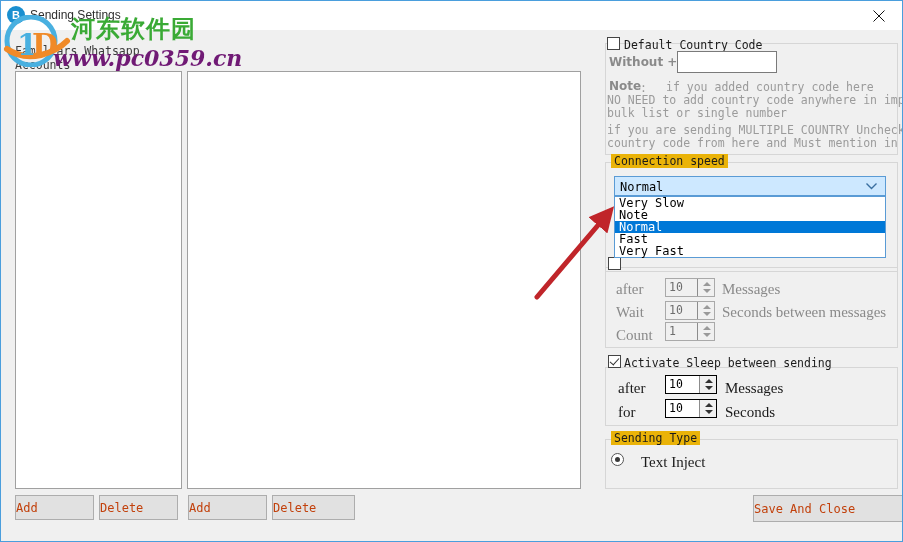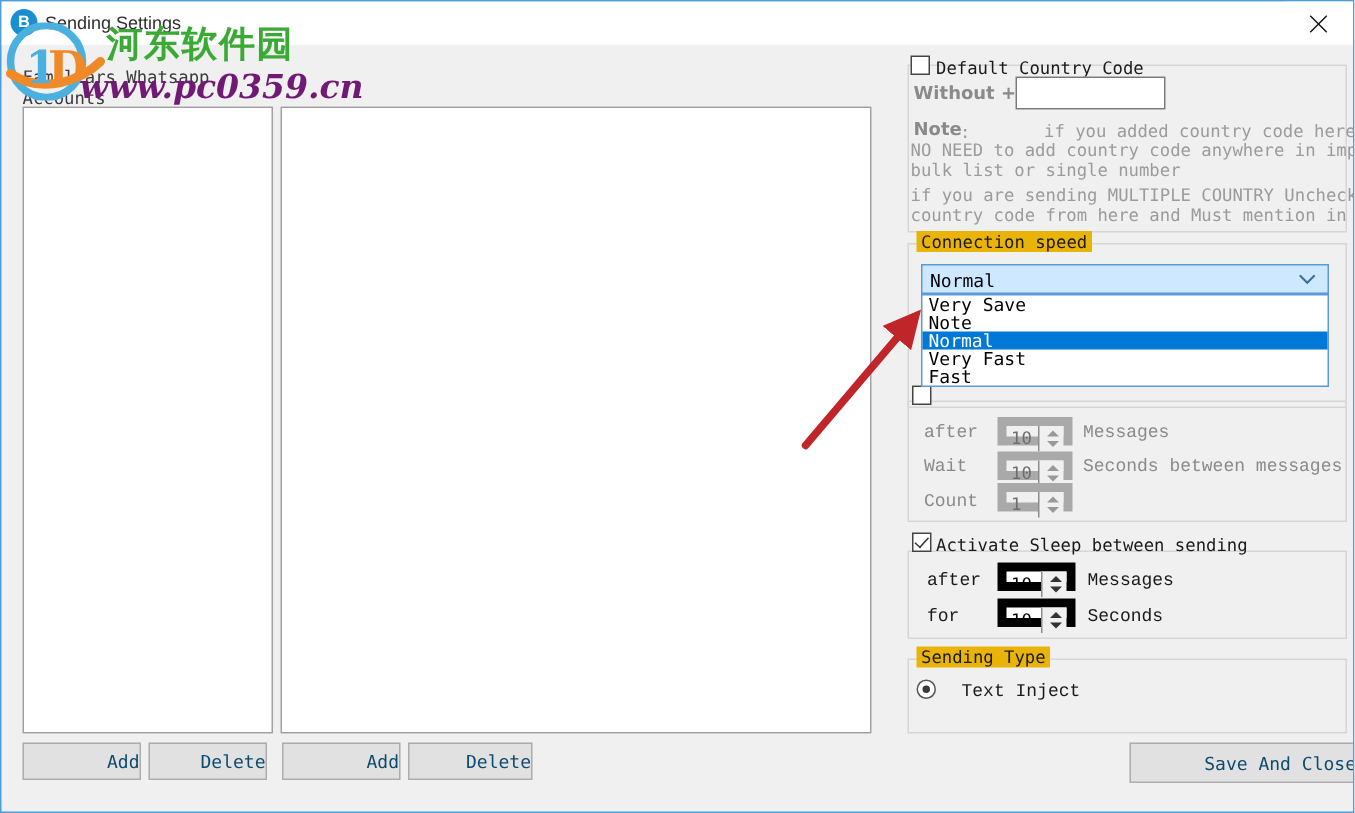--- a/index.html
+++ b/index.html
@@ -104,22 +104,22 @@
     background: #ffffff;
     border: 1px solid #a0a0a0;
   }
   
   .btn {
     position: absolute;
     background: #e1e1e1;
     border: 1px solid #adadad;
     font-family: "DejaVu Sans Mono", "Liberation Mono", monospace;
     font-size: 12px;
-    color: #0c4a6e;
-    text-align: right;
+    color: #c2410c;
+    text-align: left;
     line-height: 24px;
     cursor: default;
   }
   
   .group {
     position: absolute;
     border: 1px solid #d6d6d6;
     background: transparent;
   }
   .group-title {
@@ -158,21 +158,21 @@
   
   .tbox {
     position: absolute;
     background: #ffffff;
     border: 1px solid #7a7a7a;
   }
   
   .nud {
     position: absolute;
     height: 19px;
-    border: 6px solid #000000;
+    border: 1px solid #000000;
     background: #fff;
   }
   .nud.disabled { background: #f0f0f0; border-color: #a9a9a9; }
   .nud .val {
     position: absolute;
     left: 3px; top: 1px;
     font-family: "DejaVu Sans Mono", "Liberation Mono", monospace;
     font-size: 11.5px;
     color: #000;
   }
@@ -189,22 +189,22 @@
     width: 0; height: 0;
     border-left: 4px solid transparent;
     border-right: 4px solid transparent;
   }
   .nud .spin .up { top: 3px; border-bottom: 4px solid #333; }
   .nud .spin .dn { top: 10px; border-top: 4px solid #333; }
   .nud.disabled .spin .up { border-bottom-color: #999; }
   .nud.disabled .spin .dn { border-top-color: #999; }
   .fld-label {
     position: absolute;
-    font-family: Liberation Mono, monospace;
-    font-size: 12px;
+    font-family: Liberation Serif, serif;
+    font-size: 15px;
     color: #1a1a1a;
     white-space: nowrap;
   }
   .fld-label.disabled { color: #8a8a8a; }
   
   .note-line {
     position: absolute;
     font-family: "DejaVu Sans Mono", "Liberation Mono", monospace;
     font-size: 11.5px;
     color: #9b9b9b;
@@ -316,42 +316,42 @@
 
   <div class="group" style="left:604px; top:42px; width:293px; height:112px;"></div>
   <div class="cbox" style="left:606px; top:36px;"></div>
   <div class="cbox-label" style="left:623px; top:37px;">Default Country Code</div>
 
   <div class="note-bold" style="left:608px; top:54px;">Without +</div>
   <div class="tbox" style="left:676px; top:50px; width:100px; height:22px;"></div>
 
   <div class="note-bold" style="left:608px; top:78px;">Note</div>
   <div class="note-line" style="left:639px; top:80px;">:</div>
-  <div class="note-line" style="left:695px; top:79px;">if you added country code here</div>
+  <div class="note-line" style="left:665px; top:79px;">if you added country code here</div>
   <div class="note-line" style="left:606px; top:92px;">NO NEED to add country code anywhere in importing</div>
   <div class="note-line" style="left:606px; top:105px;"> bulk list or single number</div>
   <div class="note-line" style="left:606px; top:122px;">if you are sending MULTIPLE COUNTRY Uncheck</div>
   <div class="note-line" style="left:606px; top:135px;">country code from here and Must mention in your im</div>
 
   <div class="group" style="left:604px; top:161px; width:293px; height:110px;"></div>
   <div class="group-title" style="left:610px; top:153px;">Connection speed</div>
 
   <div id="combo" style="left:613px; top:175px; width:272px; height:20px;">
     <div id="combo-text">Normal</div>
     <svg id="combo-arrow" width="11" height="7" viewBox="0 0 11 7">
       <path d="M0.5 0.5 L5.5 5.5 L10.5 0.5" fill="none" stroke="#3a6fa0" stroke-width="1.4"></path>
     </svg>
   </div>
 
   <div id="combo-list" style="left:613px; top:195px; width:272px;">
-    <div class="combo-item">Very Save</div>
+    <div class="combo-item">Very Slow</div>
     <div class="combo-item">Note</div>
     <div class="combo-item sel">Normal</div>
+    <div class="combo-item">Fast</div>
     <div class="combo-item">Very Fast</div>
-    <div class="combo-item">Fast</div>
   </div>
 
   <div class="group" style="left:604px; top:266px; width:293px; height:81px;"></div>
   <div class="cbox" style="left:607px; top:256px;"></div>
 
   <div class="fld-label disabled" style="left:615px; top:280px;">after</div>
   <div class="nud disabled" style="left:664px; top:277px; width:50px;">
     <span class="val">10</span>
     <span class="spin">
         <i class="up"></i>

